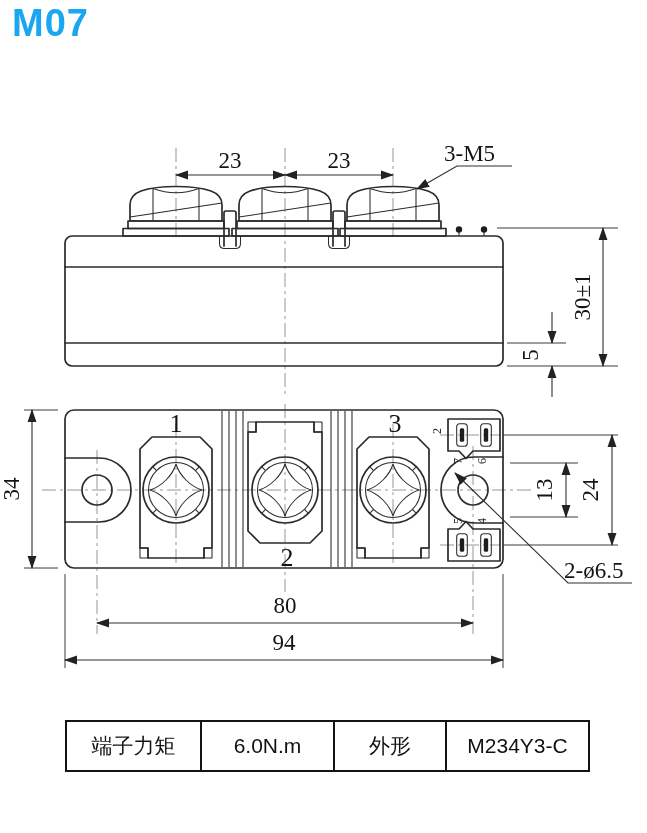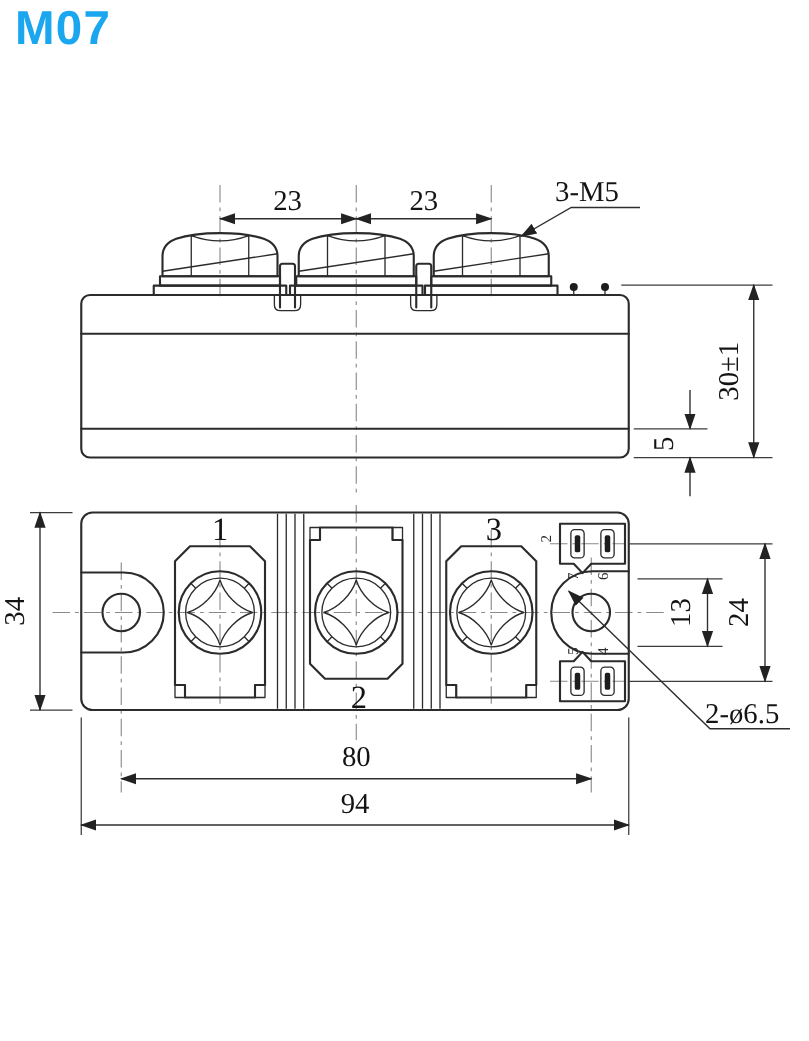--- a/index.html
+++ b/index.html
@@ -173,16 +173,22 @@
       <text class="dim mid" x="285" y="613">80</text>
       <line class="ext" x1="65" y1="574" x2="65" y2="668"></line>
       <line class="ext" x1="503" y1="574" x2="503" y2="668"></line>
       <line class="dimline" x1="65" y1="660" x2="503" y2="660" marker-start="url(#arr)" marker-end="url(#arr)"></line>
       <text class="dim mid" x="284" y="650">94</text>
     </g>
   </svg>
 
   <table id="spec">
     <tbody>
+      <tr>
+        <td class="c0">端子力矩</td>
+        <td class="c1">6.0N.m</td>
+        <td class="c2">外形</td>
+        <td class="c3">M234Y3-C</td>
+      </tr>
     </tbody>
   </table>
 
 </div>
 
 </body></html>

